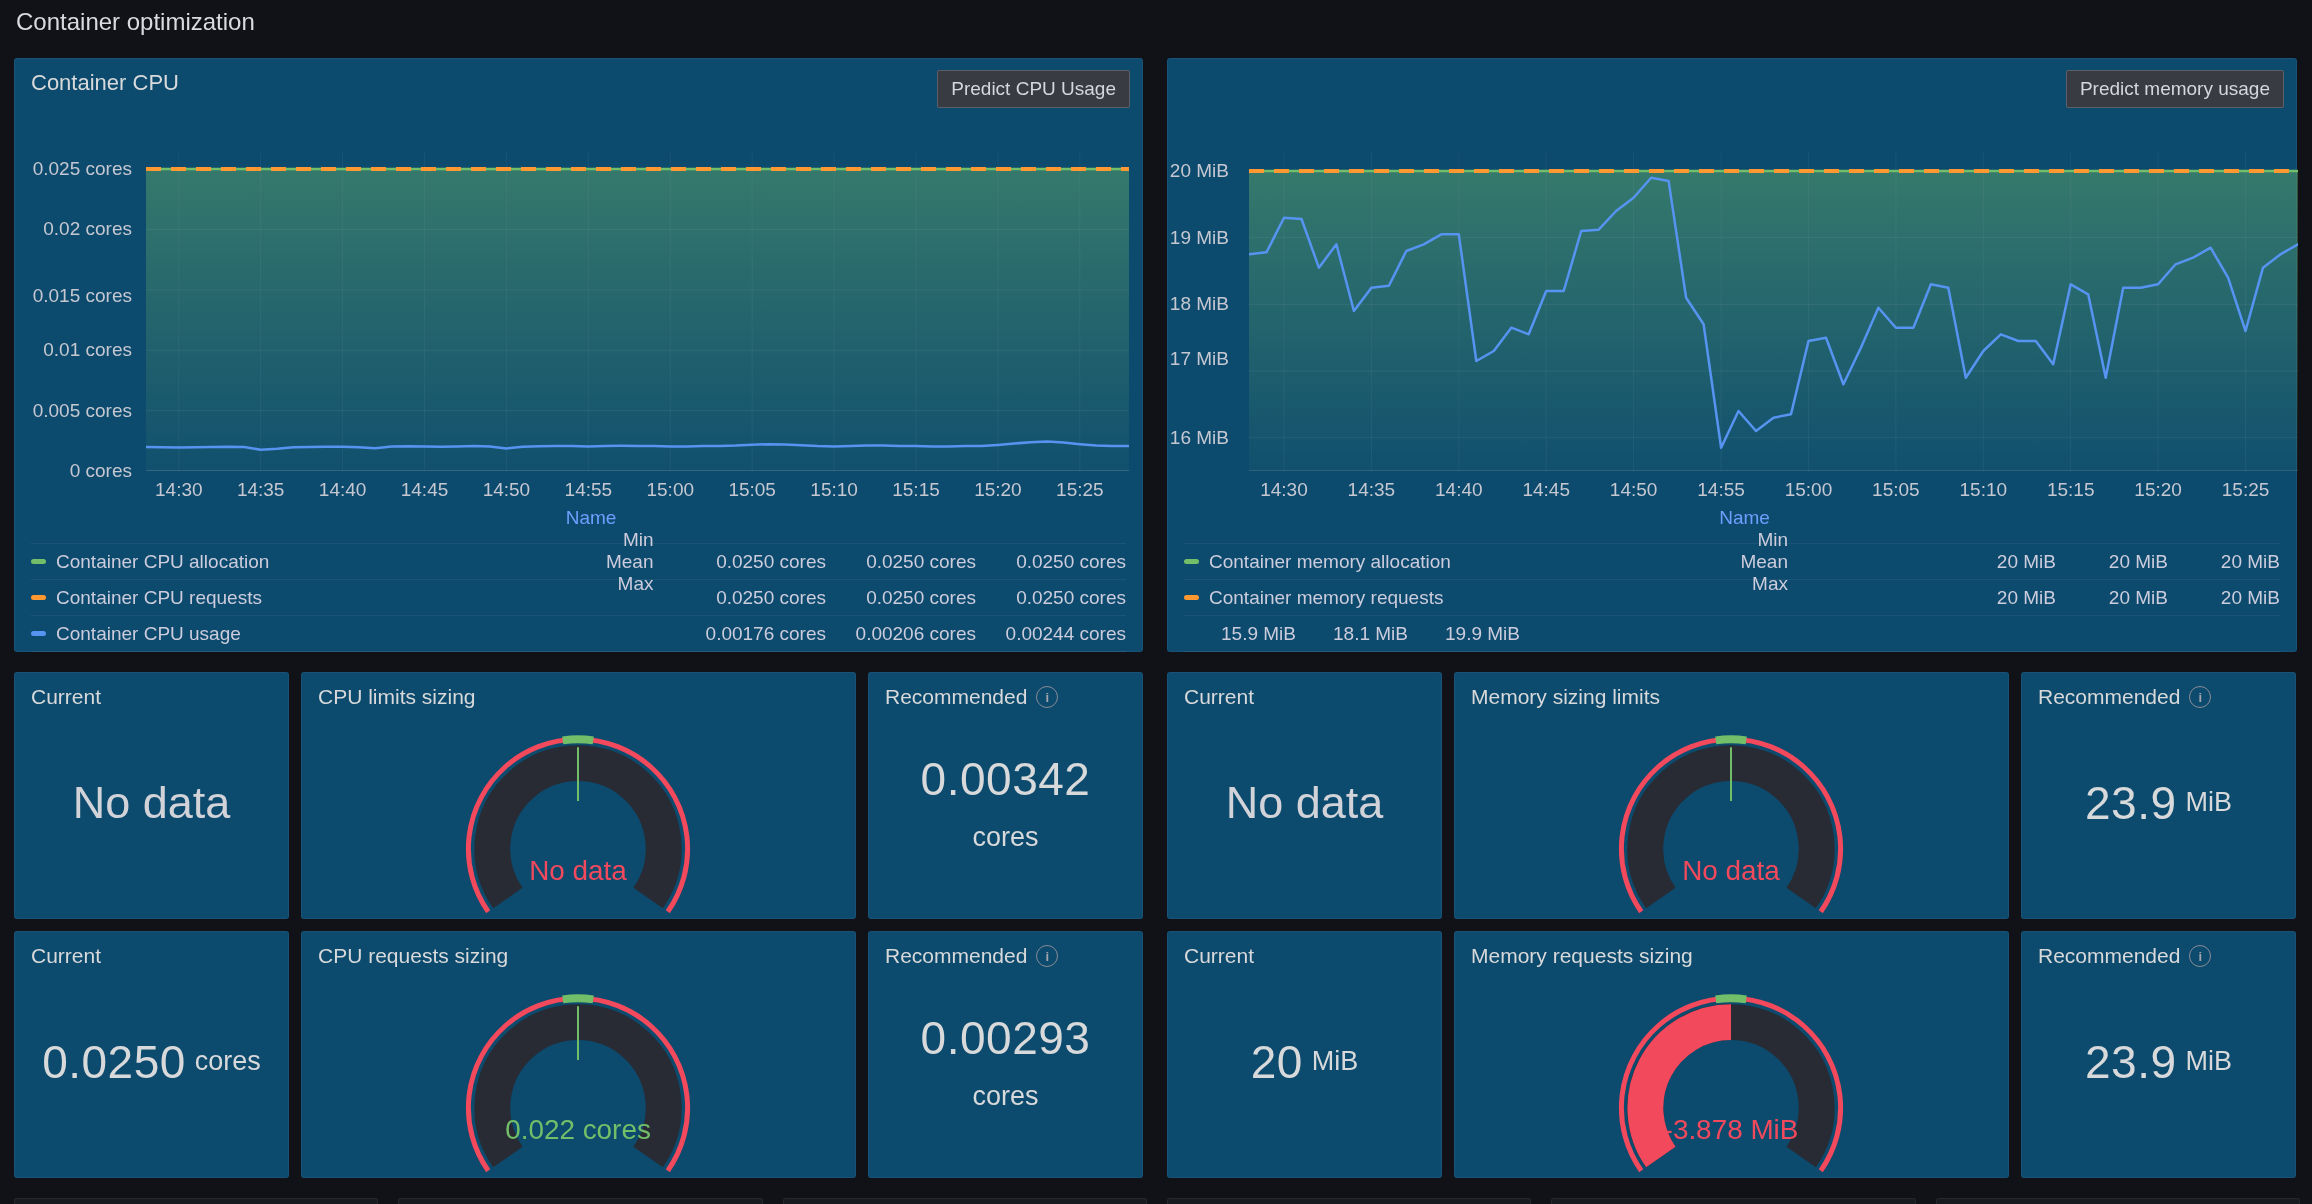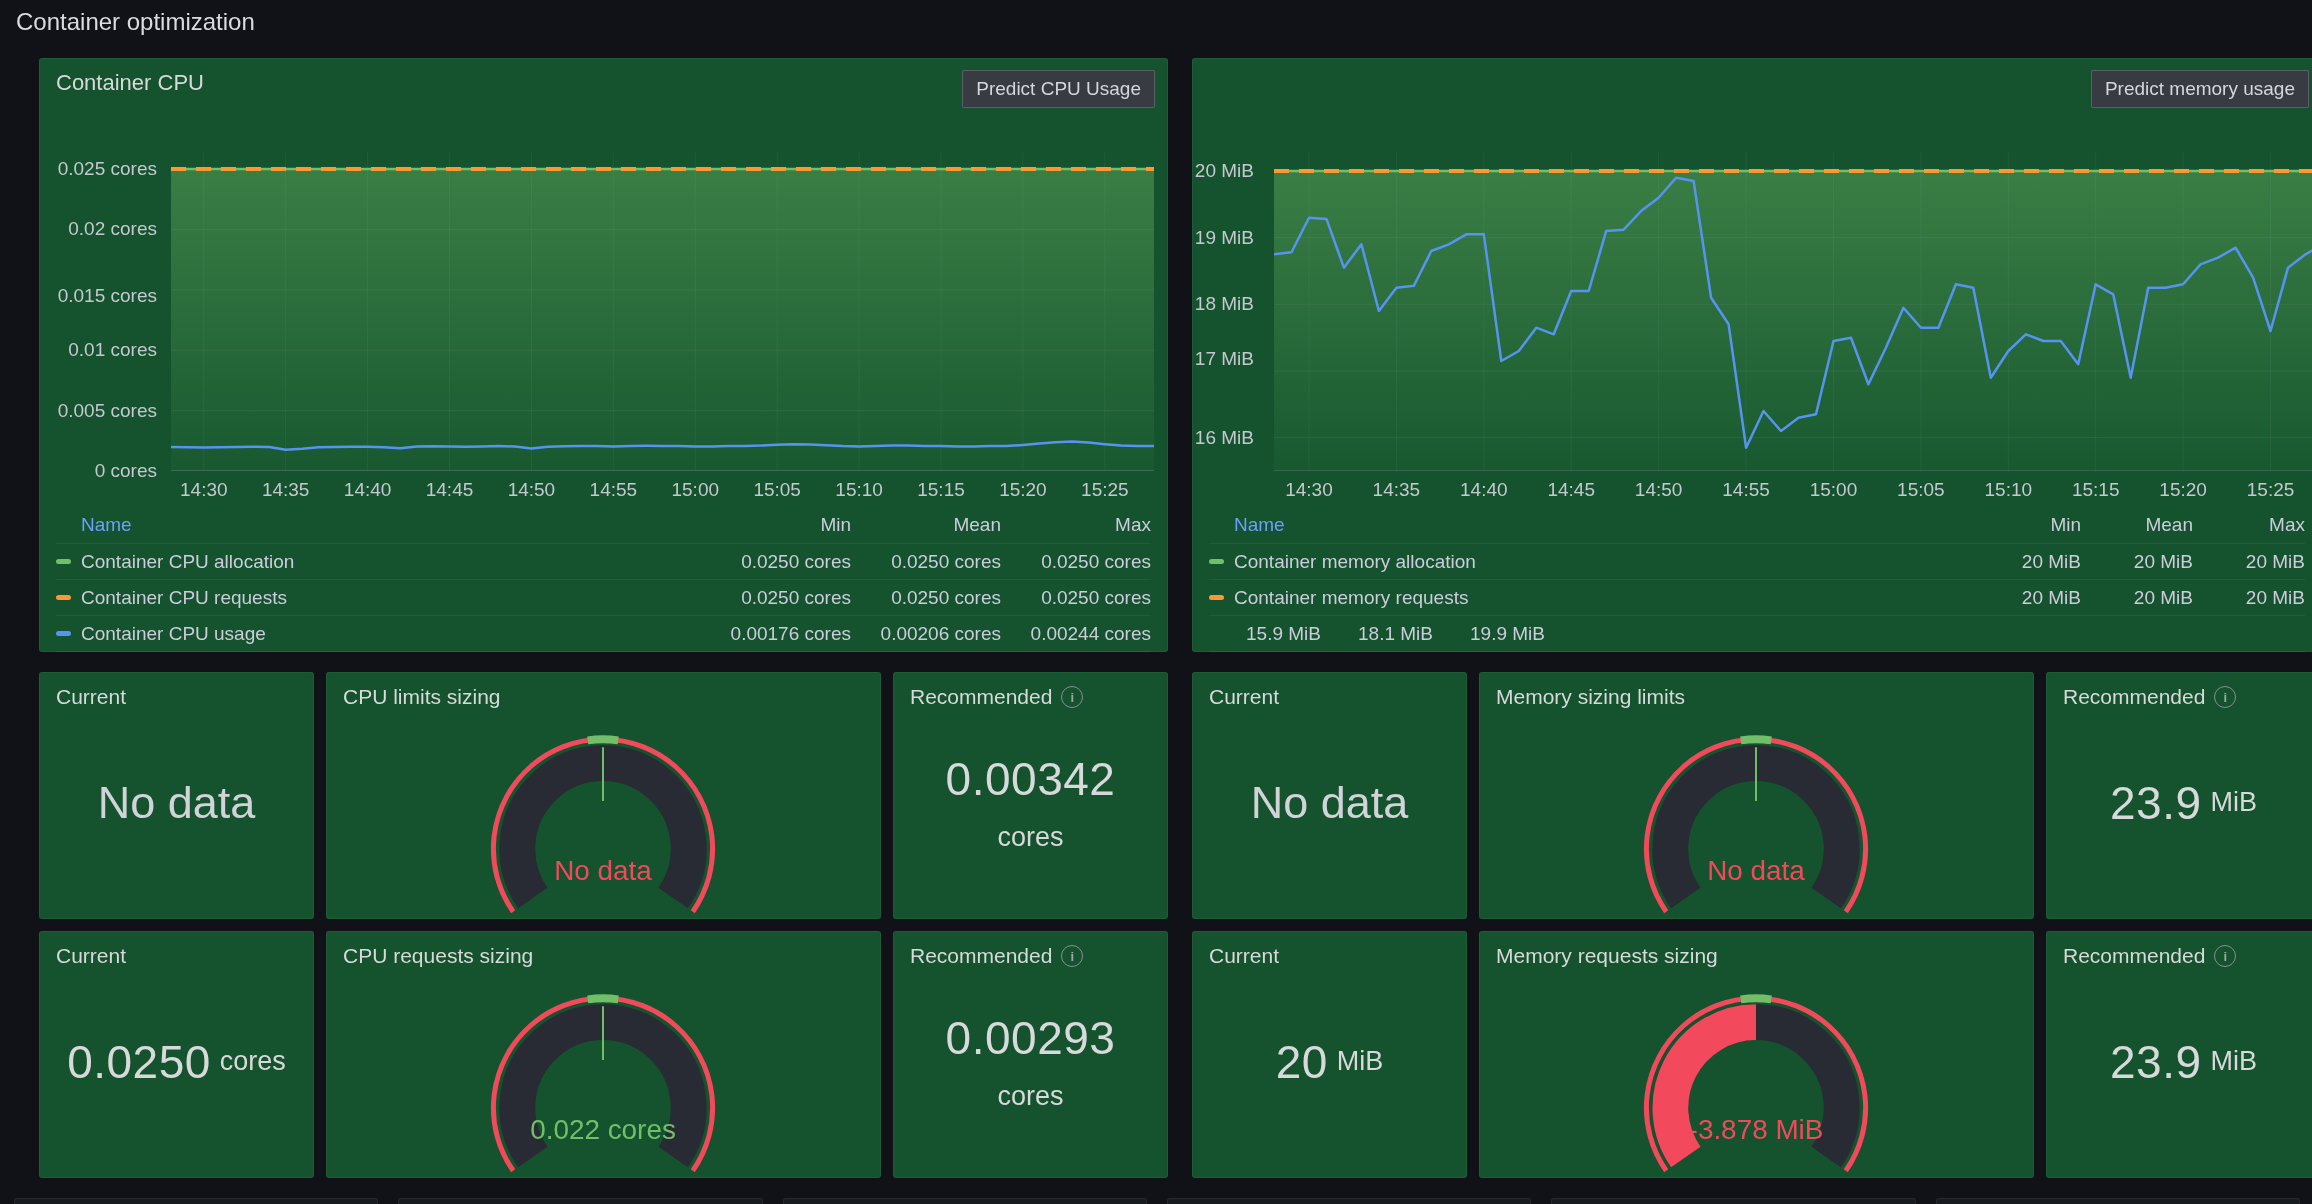--- a/index.html
+++ b/index.html
@@ -5,38 +5,38 @@
   html,body{margin:0;padding:0;}
   body{
     width:2312px;height:1204px;position:relative;overflow:hidden;
     background:#111217;color:#CCCCDC;
     font-family:"Liberation Sans","DejaVu Sans",sans-serif;
   }
   .page-heading{
     position:absolute;left:16px;top:8px;font-size:24px;font-weight:500;color:#DADBDF;
   }
   .panel{
-    position:absolute;background:#14532d;border:1px solid rgba(204,204,220,0.07);
-    border-radius:3px;box-sizing:border-box;margin-left:25px;
+    position:absolute;background:#0c4a6e;border:1px solid rgba(204,204,220,0.07);
+    border-radius:3px;box-sizing:border-box;
   }
   .panel-header{position:absolute;top:0;left:0;right:0;height:46px;padding:11px 16px;box-sizing:border-box;}
   .panel-title{font-size:22px;font-weight:500;color:#D8D9DA;white-space:nowrap;}
   .predict-btn{
     position:absolute;top:11px;right:12px;
     background:#383B42;border:1px solid rgba(204,204,220,0.25);border-radius:2px;
     color:#D5D6DE;font-size:19px;font-weight:500;padding:7px 13px;cursor:pointer;
     font-family:inherit;
   }
   .y-gutter{position:absolute;top:92px;font-size:19px;color:#C6C8D1;}
   .y-gutter span{position:absolute;left:0;right:6px;text-align:right;height:22px;line-height:22px;display:block;}
   .plot{position:absolute;top:92px;}
   .x-axis{position:absolute;top:420px;height:24px;font-size:19px;color:#C6C8D1;}
   .x-axis span{position:absolute;width:80px;text-align:center;top:0;}
   .legend{position:absolute;left:16px;right:16px;top:448px;font-size:19px;}
-  .legend-header{display:flex;height:36px;align-items:center;color:#6E9FFF;font-weight:500;}
+  .legend-header{display:flex;height:36px;align-items:center;color:#6E9FFF;font-weight:500;flex-direction:column;}
   .legend-header .l-name{padding-left:25px;color:#6E9FFF;cursor:pointer;}
   .legend-row{display:flex;height:35px;align-items:center;border-top:1px solid rgba(204,204,220,0.08);}
   .legend-rows{border-bottom:1px solid rgba(204,204,220,0.08);}
   .l-name{flex:1;display:flex;align-items:center;gap:10px;color:#CCCCDC;min-width:0;}
   .swatch{width:15px;height:5px;border-radius:3px;flex:0 0 auto;}
   .l-col{width:150px;text-align:right;color:#CCCCDC;flex:0 0 auto;}
   .mem-cols .l-col{width:112px;}
   .stat-title-row{position:absolute;top:0;left:0;right:0;display:flex;align-items:center;gap:9px;padding:12px 16px;box-sizing:border-box;}
   .stat-title{font-size:21px;font-weight:500;color:#D8D9DA;white-space:nowrap;}
   .info-icon{

